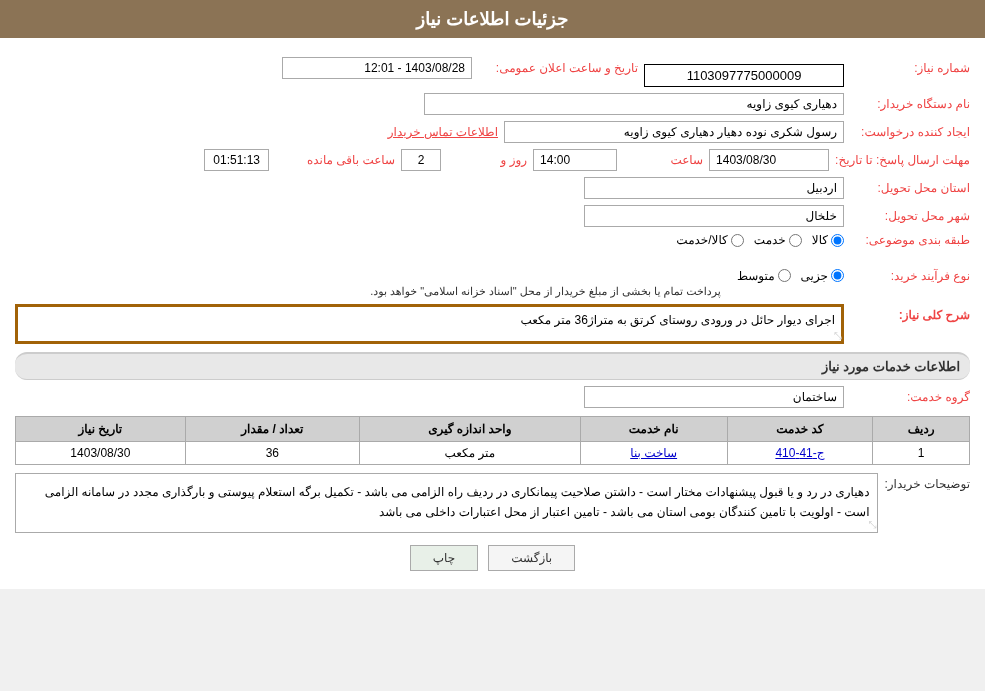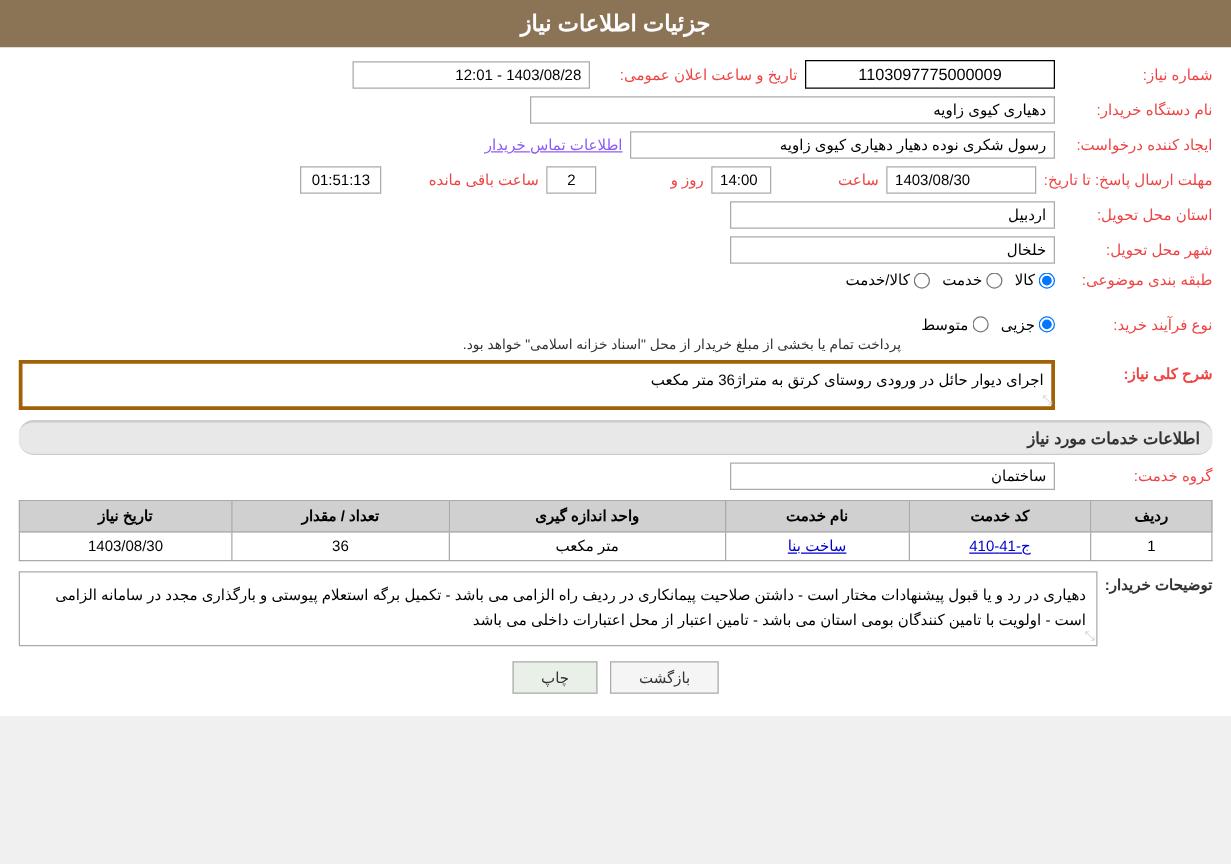--- a/index.html
+++ b/index.html
@@ -53,23 +53,24 @@
     .input-wide { width: 420px; }
     .input-medium { width: 260px; }
     .number-field {
       border: 1px solid #000;
       padding: 3px 6px;
       font-size: 13px;
       font-family: Tahoma, Arial, sans-serif;
       text-align: center;
       direction: ltr;
       background: #fff;
+      margin-top: 16px;
     }
     .link-text {
-      color: #8b5cf6;
+      color: #ef4444;
       text-decoration: underline;
       cursor: pointer;
     }
     .section-title {
       background: #e8e8e8;
       border-top: 2px solid #ccc;
       border-bottom: 1px solid #ccc;
       padding: 5px 10px;
       font-size: 13px;
       font-weight: bold;
@@ -148,21 +149,21 @@
     .notes-row {
       display: flex;
       align-items: flex-start;
       gap: 6px;
       margin-bottom: 8px;
     }
     .notes-label {
       min-width: 80px;
       text-align: right;
       padding-top: 4px;
-      font-weight: bold;
+      font-weight: normal;
       color: #333;
     }
     .button-row {
       display: flex;
       justify-content: center;
       gap: 10px;
       margin: 12px 0 8px 0;
     }
     .btn {
       padding: 5px 22px;
@@ -206,21 +207,21 @@
     <div class="info-row">
       <span class="label">ایجاد کننده درخواست:</span>
       <input class="input-field" style="width: 340px;" type="text" value="رسول شکری نوده دهیار دهیاری کیوی زاویه" readonly="">
       <span class="link-text">اطلاعات تماس خریدار</span>
     </div>
 
     <div class="info-row">
       <span class="label">مهلت ارسال پاسخ: تا تاریخ:</span>
       <input class="input-field" style="width: 120px; direction: ltr;" type="text" value="1403/08/30" readonly="">
       <span class="label label-sm">ساعت</span>
-      <input class="input-field" style="width: 48px; direction: ltr;" type="text" value="14:00" readonly="">
+      <input class="input-field" style="width: 84px; direction: ltr;" type="text" value="14:00" readonly="">
       <span class="label label-sm">روز و</span>
       <input class="input-field" style="width: 40px; direction: ltr; text-align: center;" type="text" value="2" readonly="">
       <span class="label">ساعت باقی مانده</span>
       <div class="remainder-box">01:51:13</div>
     </div>
 
     <div class="info-row">
       <span class="label">استان محل تحویل:</span>
       <input class="input-field input-medium" type="text" value="اردبیل" readonly="" style="">
     </div>

